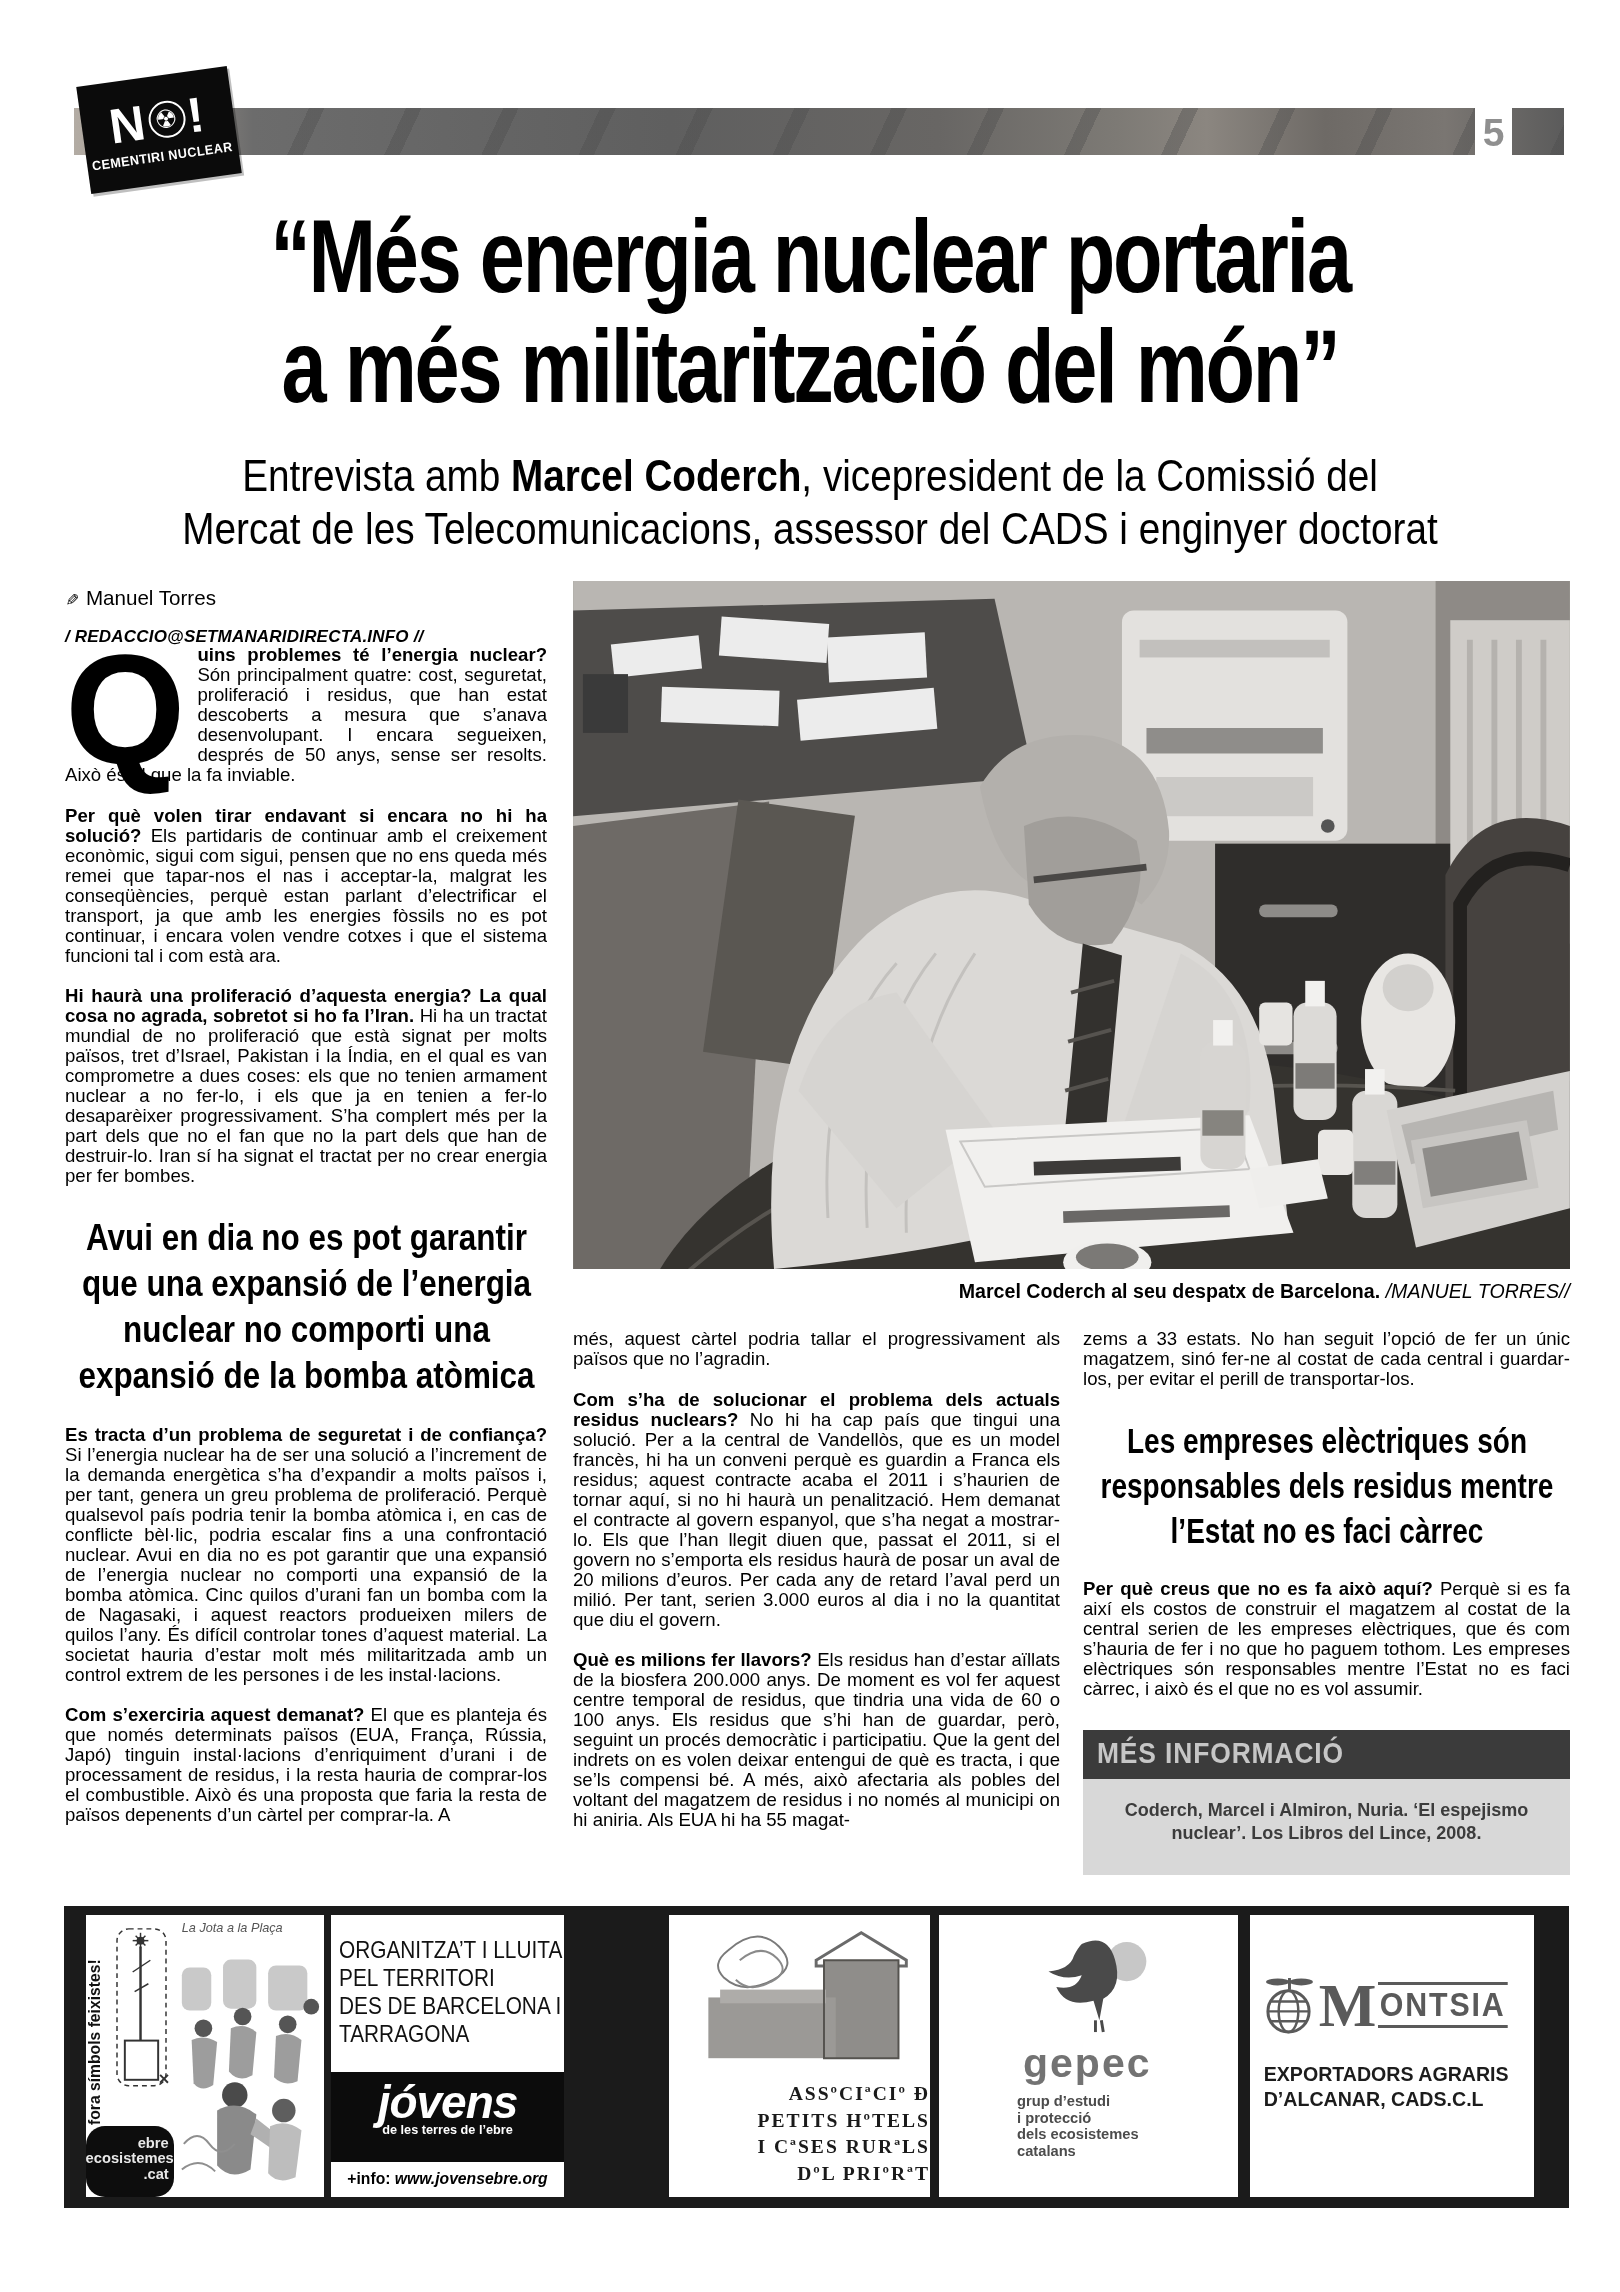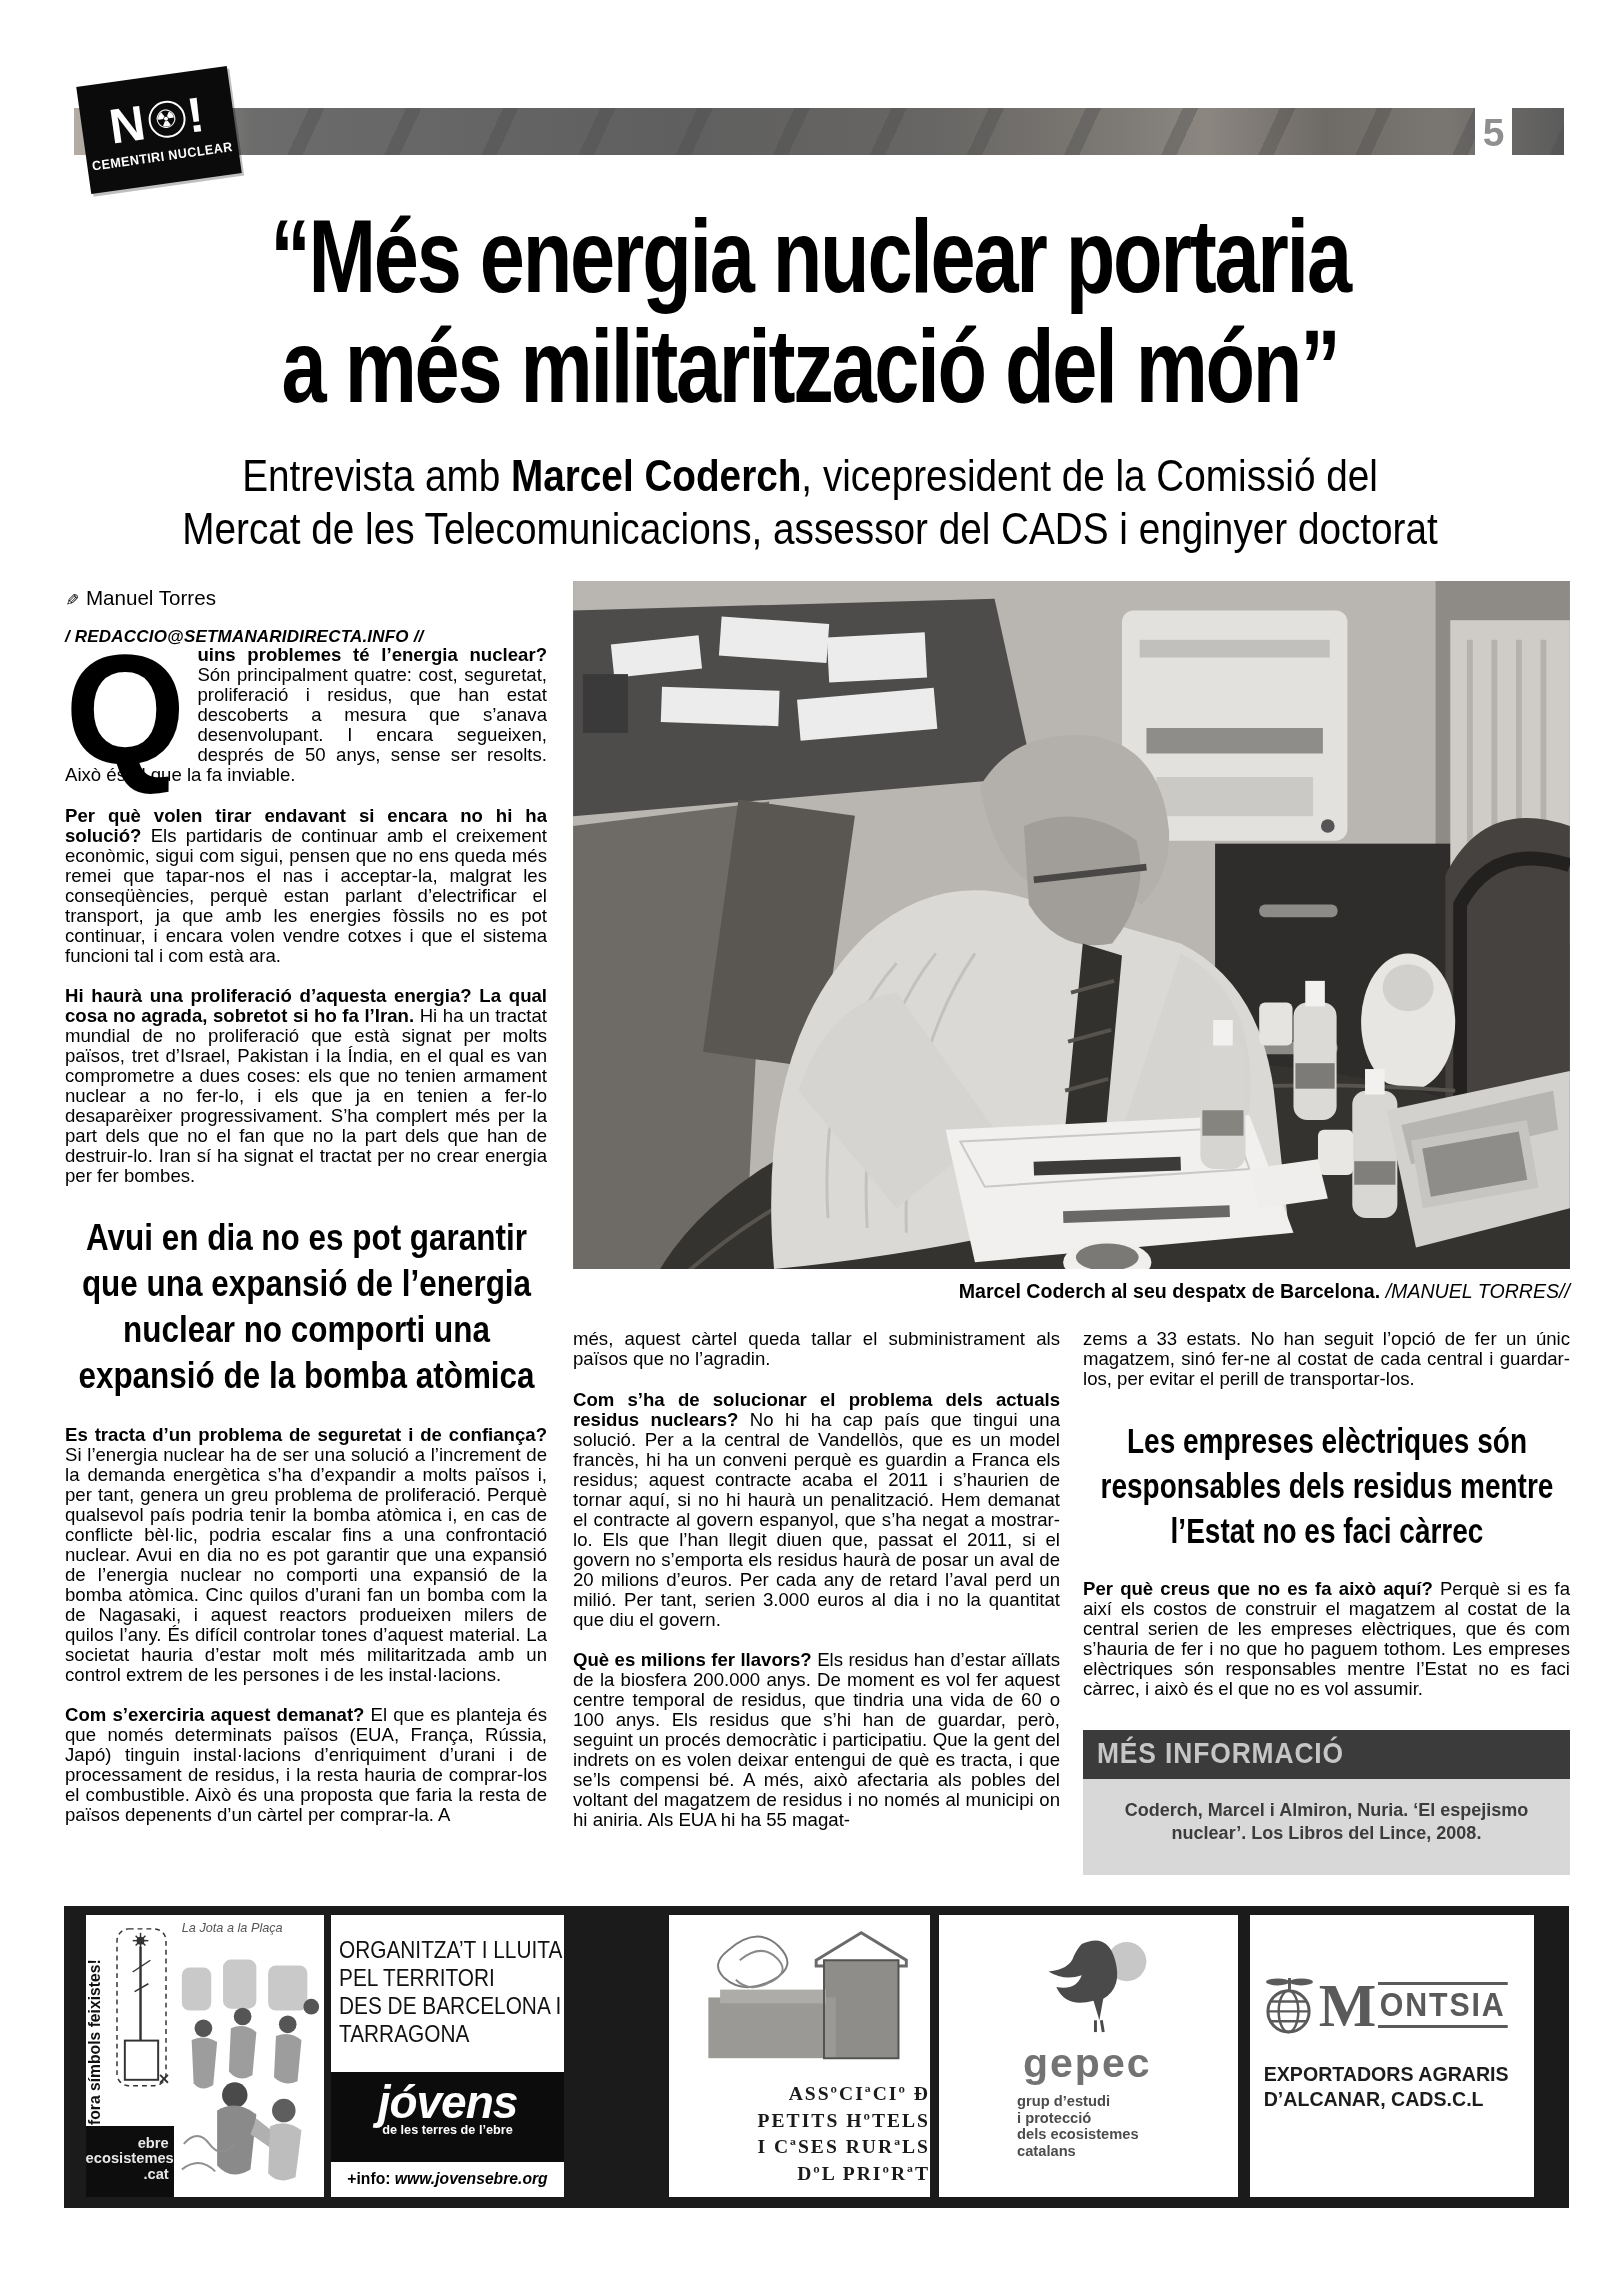--- a/index.html
+++ b/index.html
@@ -63,21 +63,21 @@
   .infobox-body{background:#d8d8d8;color:#3c3c3c;font-weight:bold;font-size:18px;line-height:23.5px;
      padding:19.6px 15.7px 29px;text-align:center;}
 
   
   .adstrip{position:absolute;left:64px;top:1906px;width:1505px;height:302px;background:#1b1b1b;}
   .ad{position:absolute;top:8.8px;height:282px;background:#fff;overflow:hidden;}
   .ad-antifa{left:21.6px;width:88px;}
   .vtext{position:absolute;left:0px;top:3.9px;height:206px;writing-mode:vertical-rl;transform:rotate(180deg);
      font-weight:bold;font-size:15.7px;white-space:nowrap;color:#111;}
   .antifa-site{position:absolute;left:0;bottom:0;width:100%;height:71px;background:#0d0d0d;color:#e8e8e8;
-     font-weight:bold;font-size:14.7px;line-height:15.7px;text-align:right;padding:9.8px 4.9px 0 0;box-sizing:border-box;}
+     font-weight:bold;font-size:14.7px;line-height:15.7px;text-align:right;padding:9.8px 4.9px 0 0;box-sizing:border-box;border-radius:19px;}
   .monument{position:absolute;right:2px;top:7.8px;}
   .ad-jota{left:110px;width:150px;}
   .jota-hand{position:absolute;left:7.8px;top:5.9px;font-style:italic;font-size:12.7px;color:#555;white-space:nowrap;}
   .ad-jovens{left:267px;width:233px;}
   .jovens-lines{padding:21.6px 7.8px 0 7.8px;}
   .jv-line{font-size:24.5px;line-height:28px;white-space:nowrap;transform:scaleX(.85);transform-origin:0 50%;color:#111;}
   .jovens-black{position:absolute;left:0;bottom:35px;width:100%;height:90px;background:#0c0c0c;color:#fff;
      text-align:center;padding-top:5.9px;box-sizing:border-box;}
   .jovens-logo{font-size:46px;font-weight:bold;font-style:italic;letter-spacing:-1px;line-height:49px;}
   .jovens-sub{font-size:12.7px;font-weight:bold;margin-top:-3.9px;}
@@ -234,21 +234,21 @@
       <rect x="870" y="570" width="100" height="50" transform="rotate(-10 920 595)" fill="#8f8d8a"></rect>
       <ellipse cx="545" cy="695" rx="45" ry="22" fill="#f0efed"></ellipse>
       <ellipse cx="545" cy="690" rx="32" ry="14" fill="#7b7976"></ellipse>
     </svg>
   </div>
   <div class="caption">
     <b>Marcel Coderch al seu despatx de Barcelona. </b><i>/MANUEL TORRES//</i>
   </div>
 
   <div class="col col2">
-    <div>més, aquest càrtel queda tallar el subministrament als països que no l’agradin.</div>
+    <div>més, aquest càrtel podria tallar el progressivament als països que no l’agradin.</div>
     <div class="qa">
       <span class="q">Com s’ha de solucionar el problema dels actuals residus nuclears?</span>
       <span>No hi ha cap país que tingui una solució. Per a la central de Vandellòs, que es un model francès, hi ha un conveni perquè es guardin a Franca els residus; aquest contracte acaba el 2011 i s’haurien de tornar aquí, si no hi haurà un penalització. Hem demanat el contracte al govern espanyol, que s’ha negat a mostrar-lo. Els que l’han llegit diuen que, passat el 2011, si el govern no s’emporta els residus haurà de posar un aval de 20 milions d’euros. Per cada any de retard l’aval perd un milió. Per tant, serien 3.000 euros al dia i no la quantitat que diu el govern.</span>
     </div>
     <div class="qa">
       <span class="q">Què es milions fer llavors?</span>
       <span>Els residus han d’estar aïllats de la biosfera 200.000 anys. De moment es vol fer aquest centre temporal de residus, que tindria una vida de 60 o 100 anys. Els residus que s’hi han de guardar, però, seguint un procés democràtic i participatiu. Que la gent del indrets on es volen deixar entengui de què es tracta, i que se’ls compensi bé. A més, això afectaria als pobles del voltant del magatzem de residus i no només al municipi on hi aniria. Als EUA hi ha 55 magat-</span>
     </div>
   </div>
 

